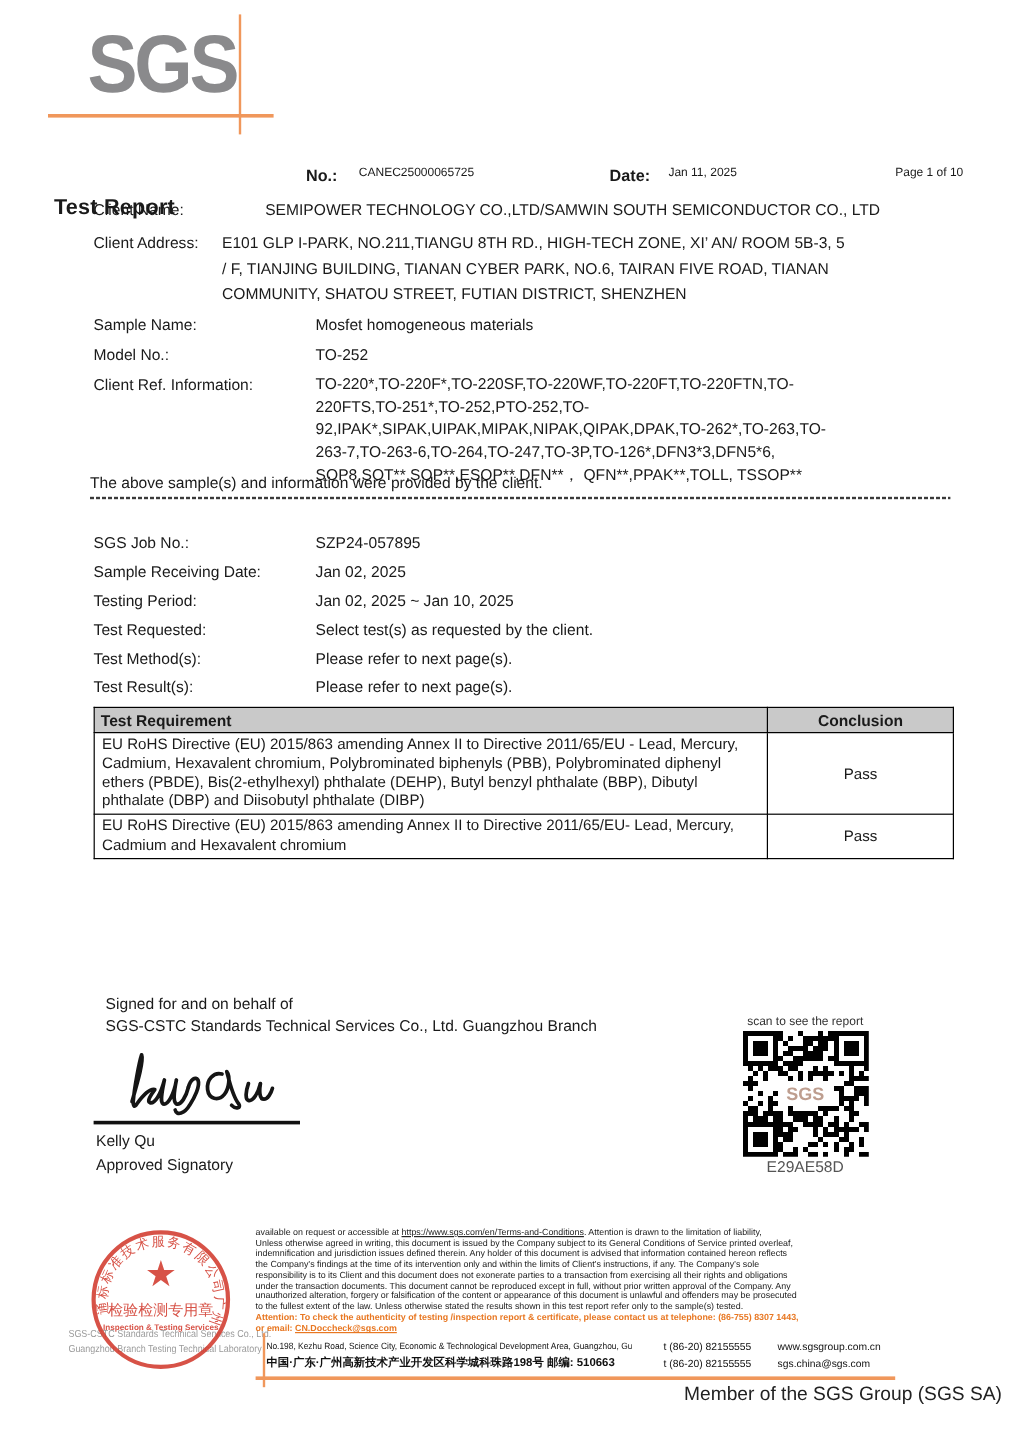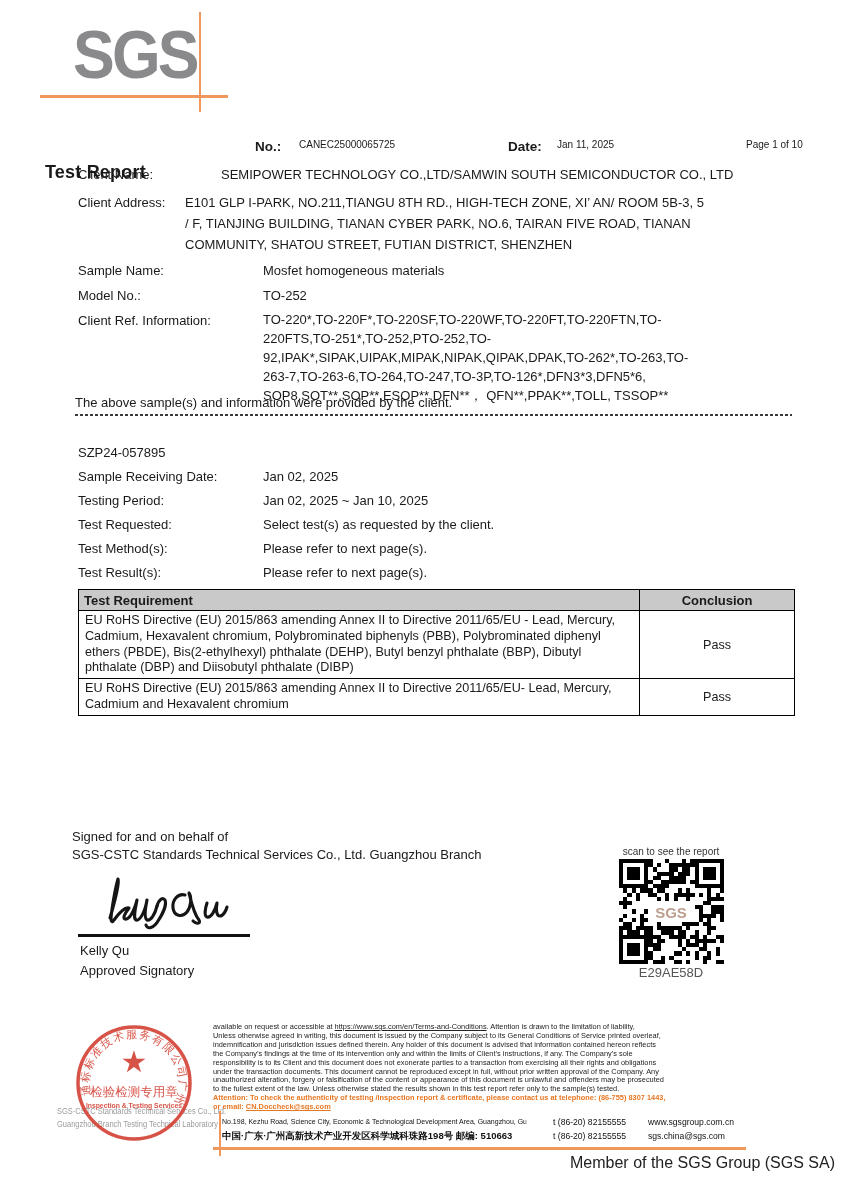--- a/index.html
+++ b/index.html
@@ -54,21 +54,21 @@
   .req-table th,.req-table td{border:1.5px solid #000;}
   .req-table th{
     background:var(--table-header-bg);text-align:left;font-size:13px;
     padding:2px 5px;height:21px;
   }
   .req-table th.conc{text-align:center;}
   .req-table td.req{padding:2px 6px;line-height:15.8px;width:562px;}
   .req-table td.conc{text-align:center;vertical-align:middle;width:155px;}
 
   
-  .sig-block{left:72px;top:828px;font-size:13px;line-height:18px;}
+  .sig-block{left:88px;top:828px;font-size:13px;line-height:18px;}
   .sig-svg{left:88px;top:870px;}
   .sig-underline{left:78px;top:934px;width:172px;height:2.5px;background:#111;}
   .sig-name{left:80px;top:943px;font-size:13px;}
   .sig-role{left:80px;top:963px;font-size:13px;}
 
   
   .qr-block{left:610px;top:846px;width:122px;text-align:center;}
   .qr-caption{font-size:10px;color:#333;margin-bottom:2px;white-space:nowrap;}
   .qr-wrap{position:relative;width:105px;height:105px;margin:0 auto;background:#fff;}
   .qr-center{
@@ -148,20 +148,21 @@
         <div>SOP8,SOT**,SOP**,ESOP**,DFN**， QFN**,PPAK**,TOLL, TSSOP**</div>
       </span>
     </div>
   </div>
 
   <div class="abs provided-note">The above sample(s) and information were provided by the client.</div>
   <div class="abs dashed-sep"></div>
 
   <div class="abs info job-block">
     <div class="pair">
+      <span>SGS Job No.:</span>
       <span>SZP24-057895</span>
     </div>
     <div class="pair">
       <span>Sample Receiving Date:</span>
       <span>Jan 02, 2025</span>
     </div>
     <div class="pair">
       <span>Testing Period:</span>
       <span>Jan 02, 2025 ~ Jan 10, 2025</span>
     </div>

